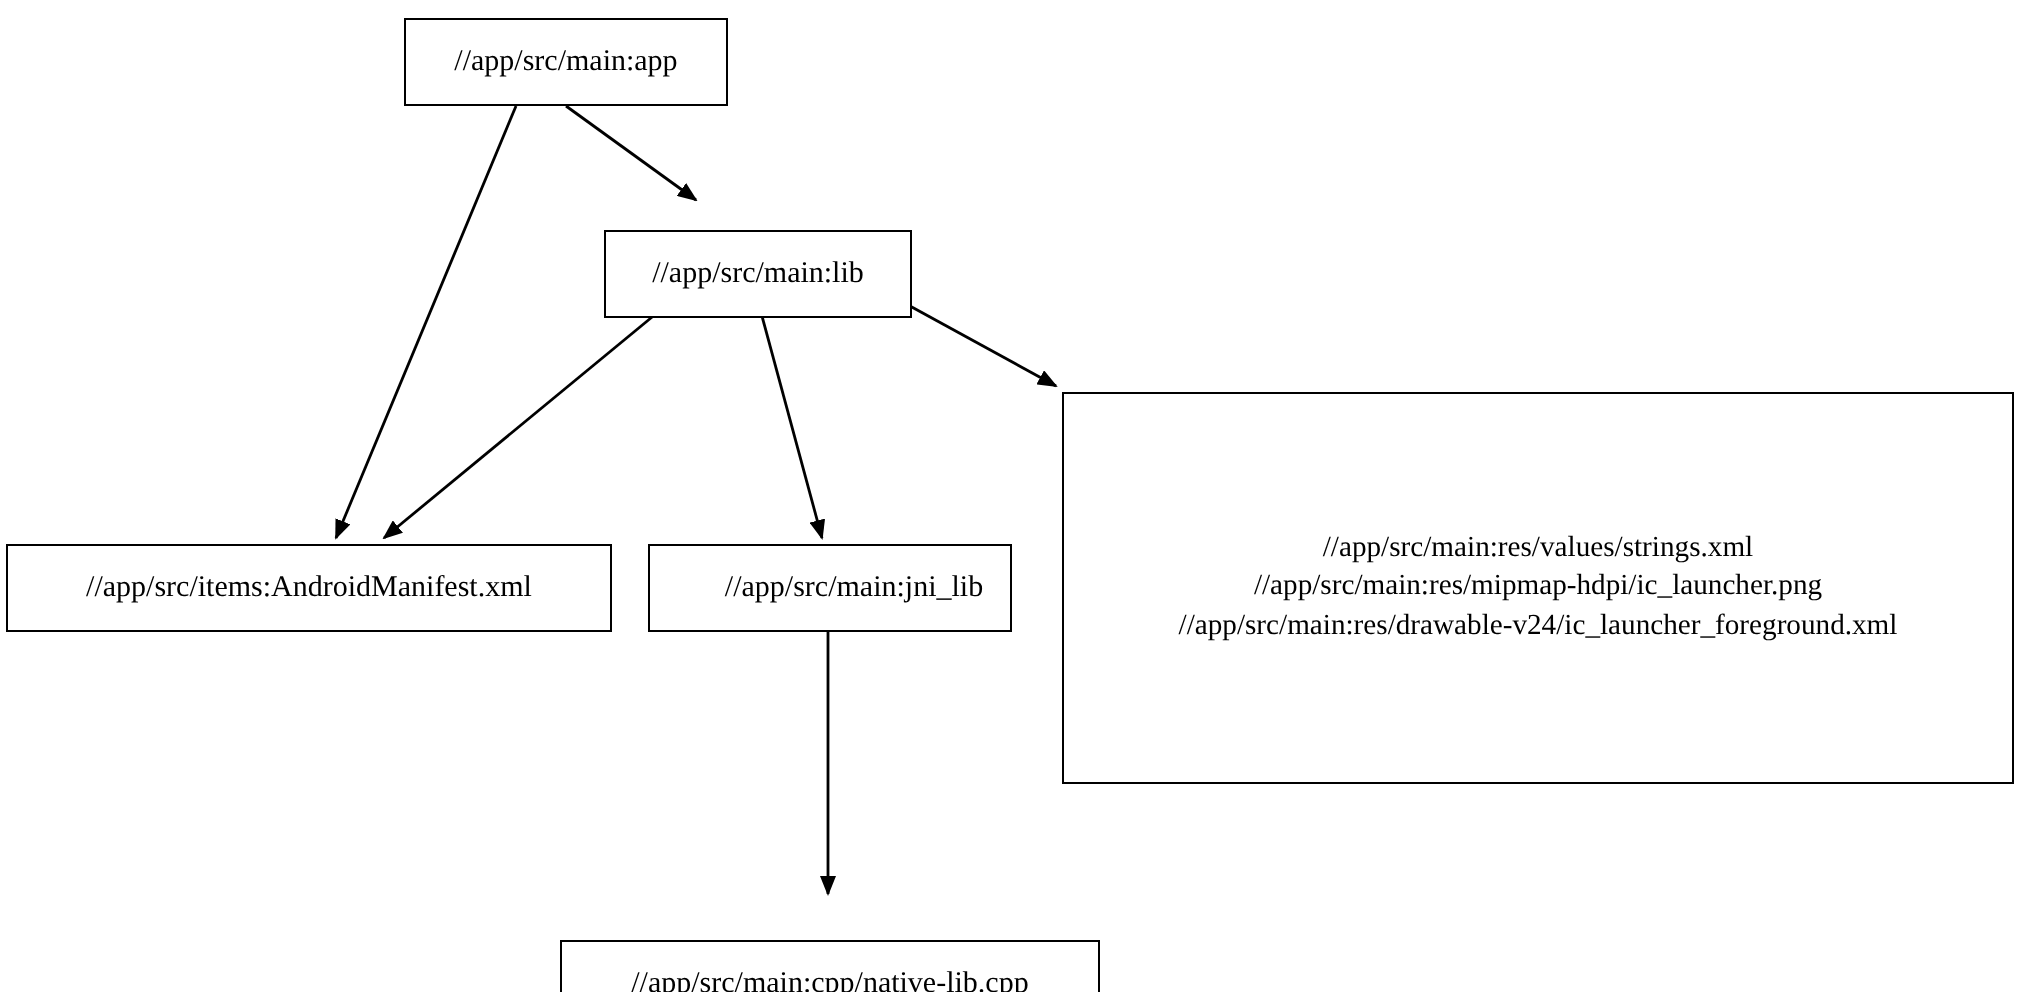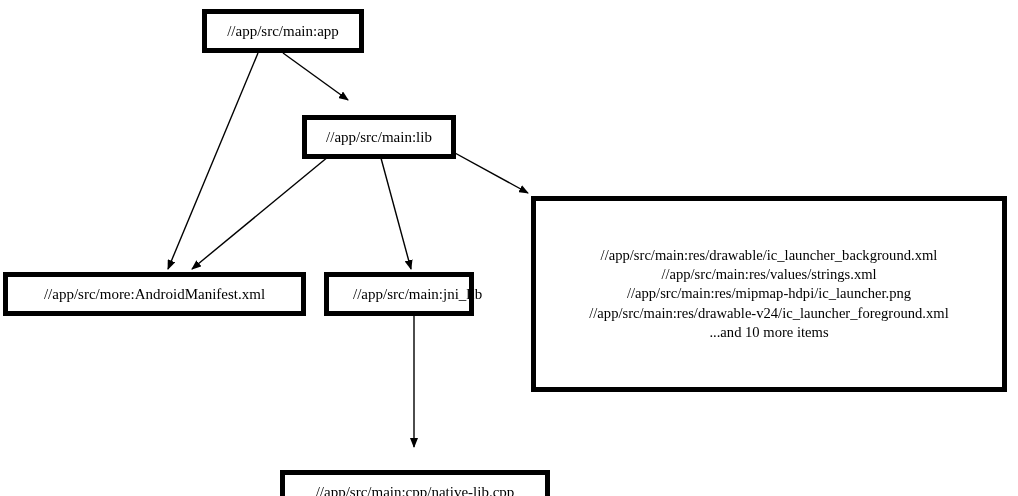--- a/index.html
+++ b/index.html
@@ -18,21 +18,21 @@
   #graph-svg {
     position: absolute;
     top: 0;
     left: 0;
     width: 1018px;
     height: 496px;
   }
   .node-box {
     position: absolute;
     box-sizing: border-box;
-    border: 5px solid #3b82f6;
+    border: 1px solid #3b82f6;
     background: #ffffff;
     display: flex;
     align-items: center;
     justify-content: center;
     text-align: center;
     color: #000000;
     font-family: "Liberation Serif", "DejaVu Serif", serif;
     font-size: 15px;
     line-height: 1.0;
     white-space: nowrap;
@@ -80,34 +80,32 @@
 
   <div class="node-box" style="left: 202px; top: 9px; width: 162px; height: 44px; border-color: rgb(0, 0, 0); background: rgb(255, 255, 255);">
     <span class="node-label">//app/src/main:app</span>
   </div>
 
   <div class="node-box" style="left: 302px; top: 103px; width: 154px; height: 44px; border-color: rgb(0, 0, 0); background: rgb(255, 255, 255); margin-top: 12px;">
     <span class="node-label">//app/src/main:lib</span>
   </div>
 
   <div class="node-box" style="left: 3px; top: 272px; width: 303px; height: 44px; border-color: rgb(0, 0, 0); background: rgb(255, 255, 255);">
-    <span class="node-label">//app/src/more:AndroidManifest.xml</span>
+    <span class="node-label">//app/src/items:AndroidManifest.xml</span>
   </div>
 
-  <div class="node-box" style="left: 324px; top: 272px; width: 150px; height: 44px; border-color: rgb(0, 0, 0); background: rgb(255, 255, 255); padding-left: 24px;">
+  <div class="node-box" style="left: 324px; top: 272px; width: 182px; height: 44px; border-color: rgb(0, 0, 0); background: rgb(255, 255, 255); padding-left: 24px;">
     <span class="node-label">//app/src/main:jni_lib</span>
   </div>
 
   <div class="node-box" style="left: 280px; top: 450px; width: 270px; height: 44px; border-color: rgb(0, 0, 0); background: rgb(255, 255, 255); margin-top: 20px;">
     <span class="node-label">//app/src/main:cpp/native-lib.cpp</span>
   </div>
 
   <div class="node-box multiline" style="left: 531px; top: 196px; width: 476px; height: 196px; border-color: rgb(0, 0, 0); background: rgb(255, 255, 255);">
     <span class="node-lines">
-        <span class="ln">//app/src/main:res/drawable/ic_launcher_background.xml</span>
         <span class="ln">//app/src/main:res/values/strings.xml</span>
         <span class="ln">//app/src/main:res/mipmap-hdpi/ic_launcher.png</span>
         <span class="ln">//app/src/main:res/drawable-v24/ic_launcher_foreground.xml</span>
-        <span class="ln">...and 10 more items</span>
       </span>
   </div>
 
 </div>
 
 </body></html>

